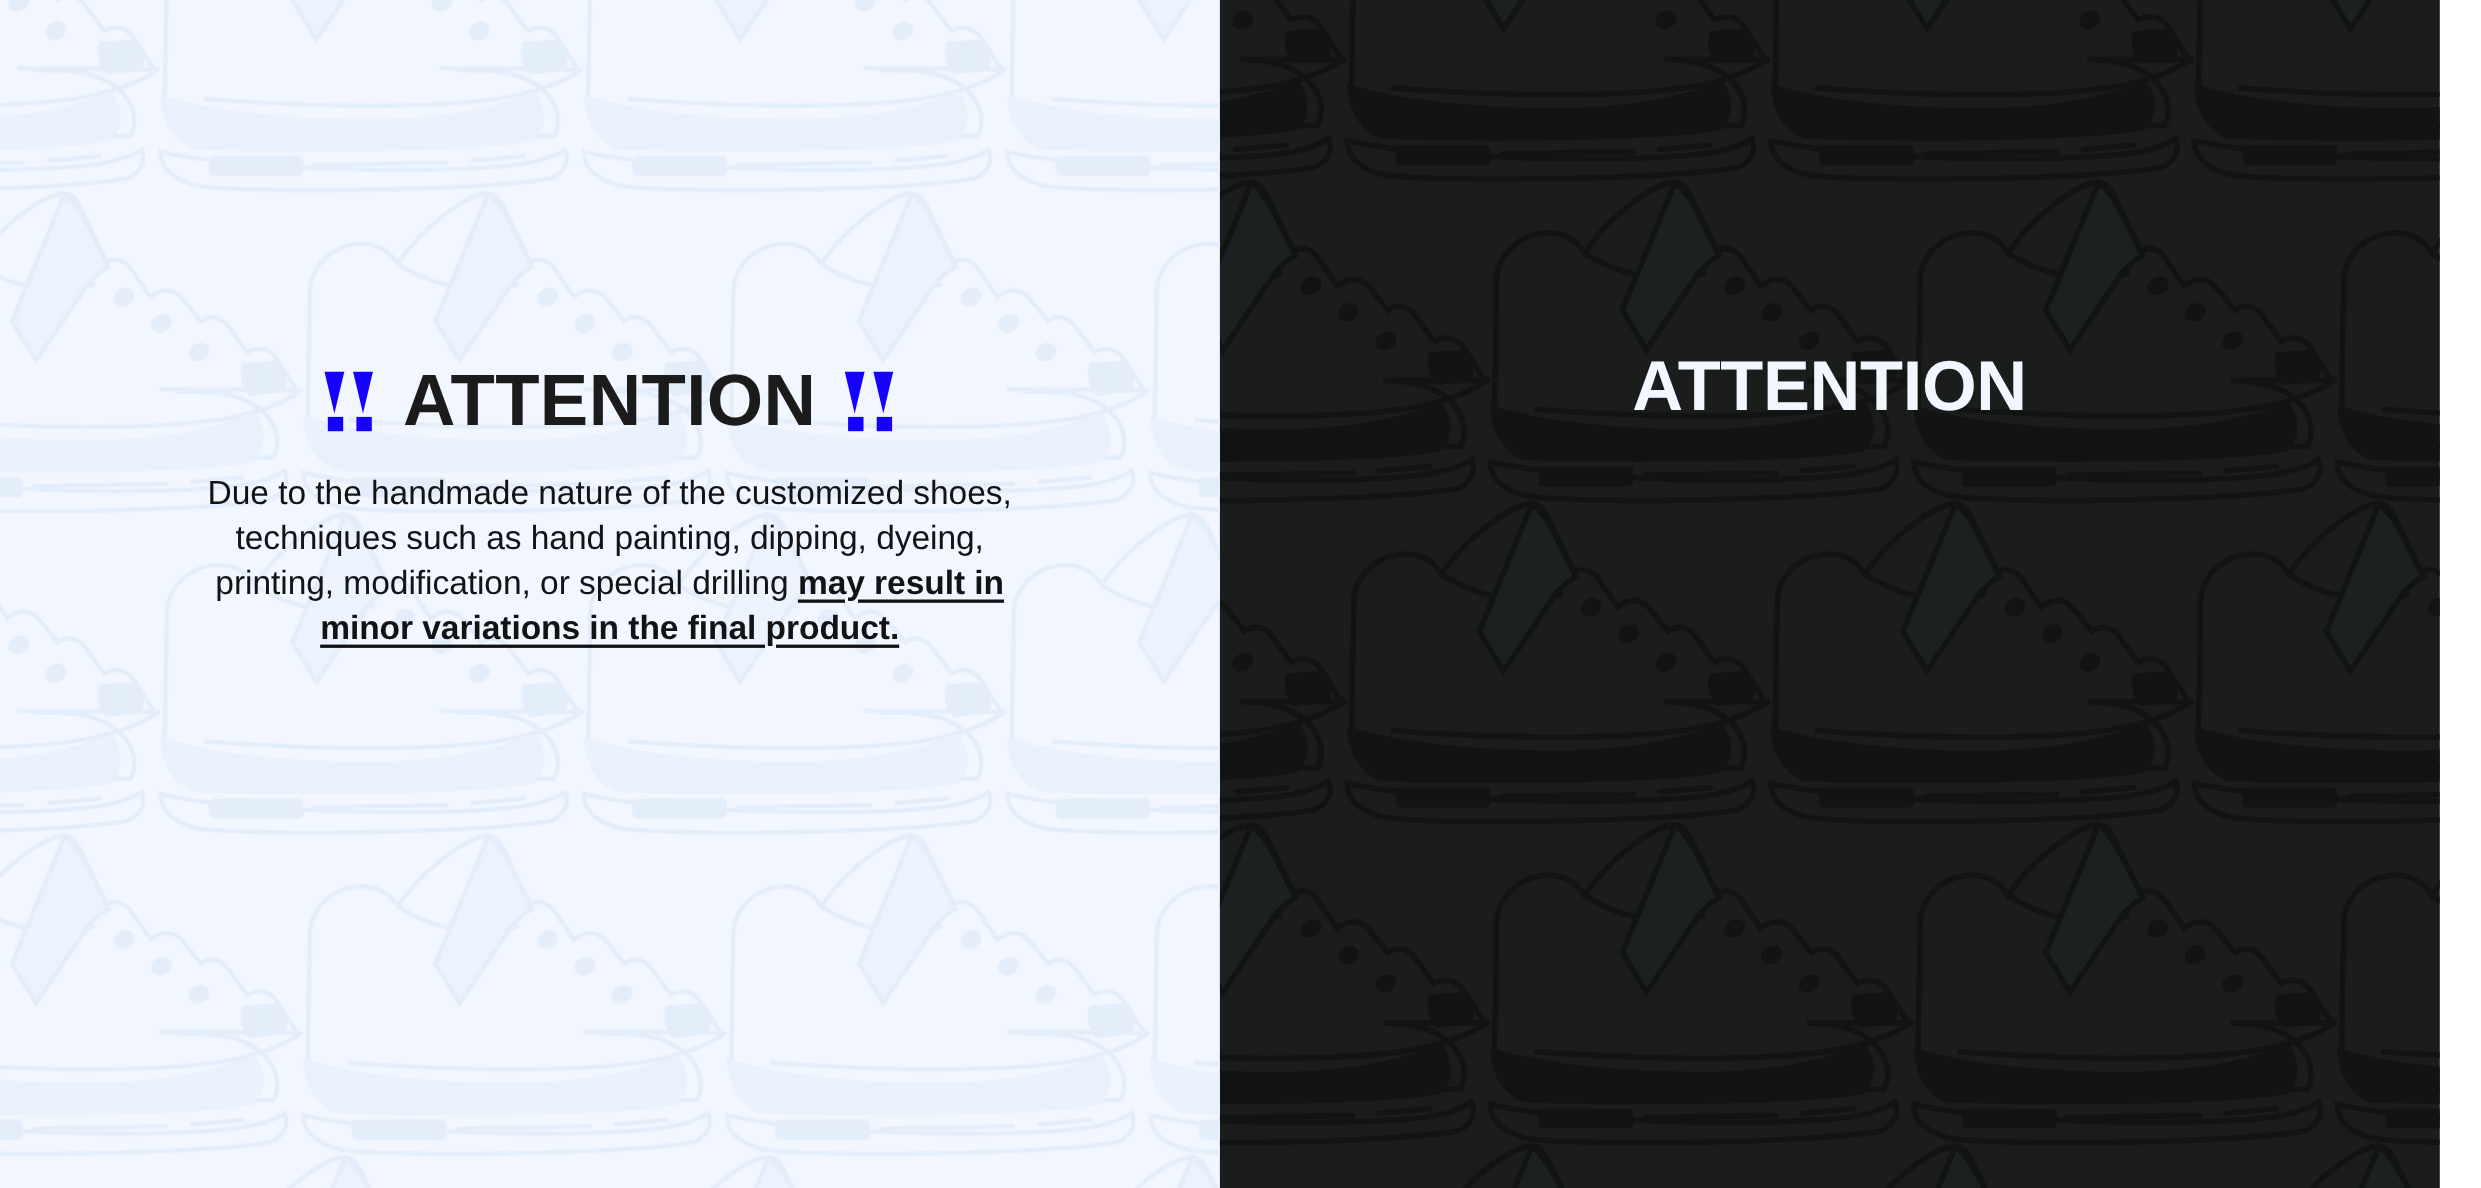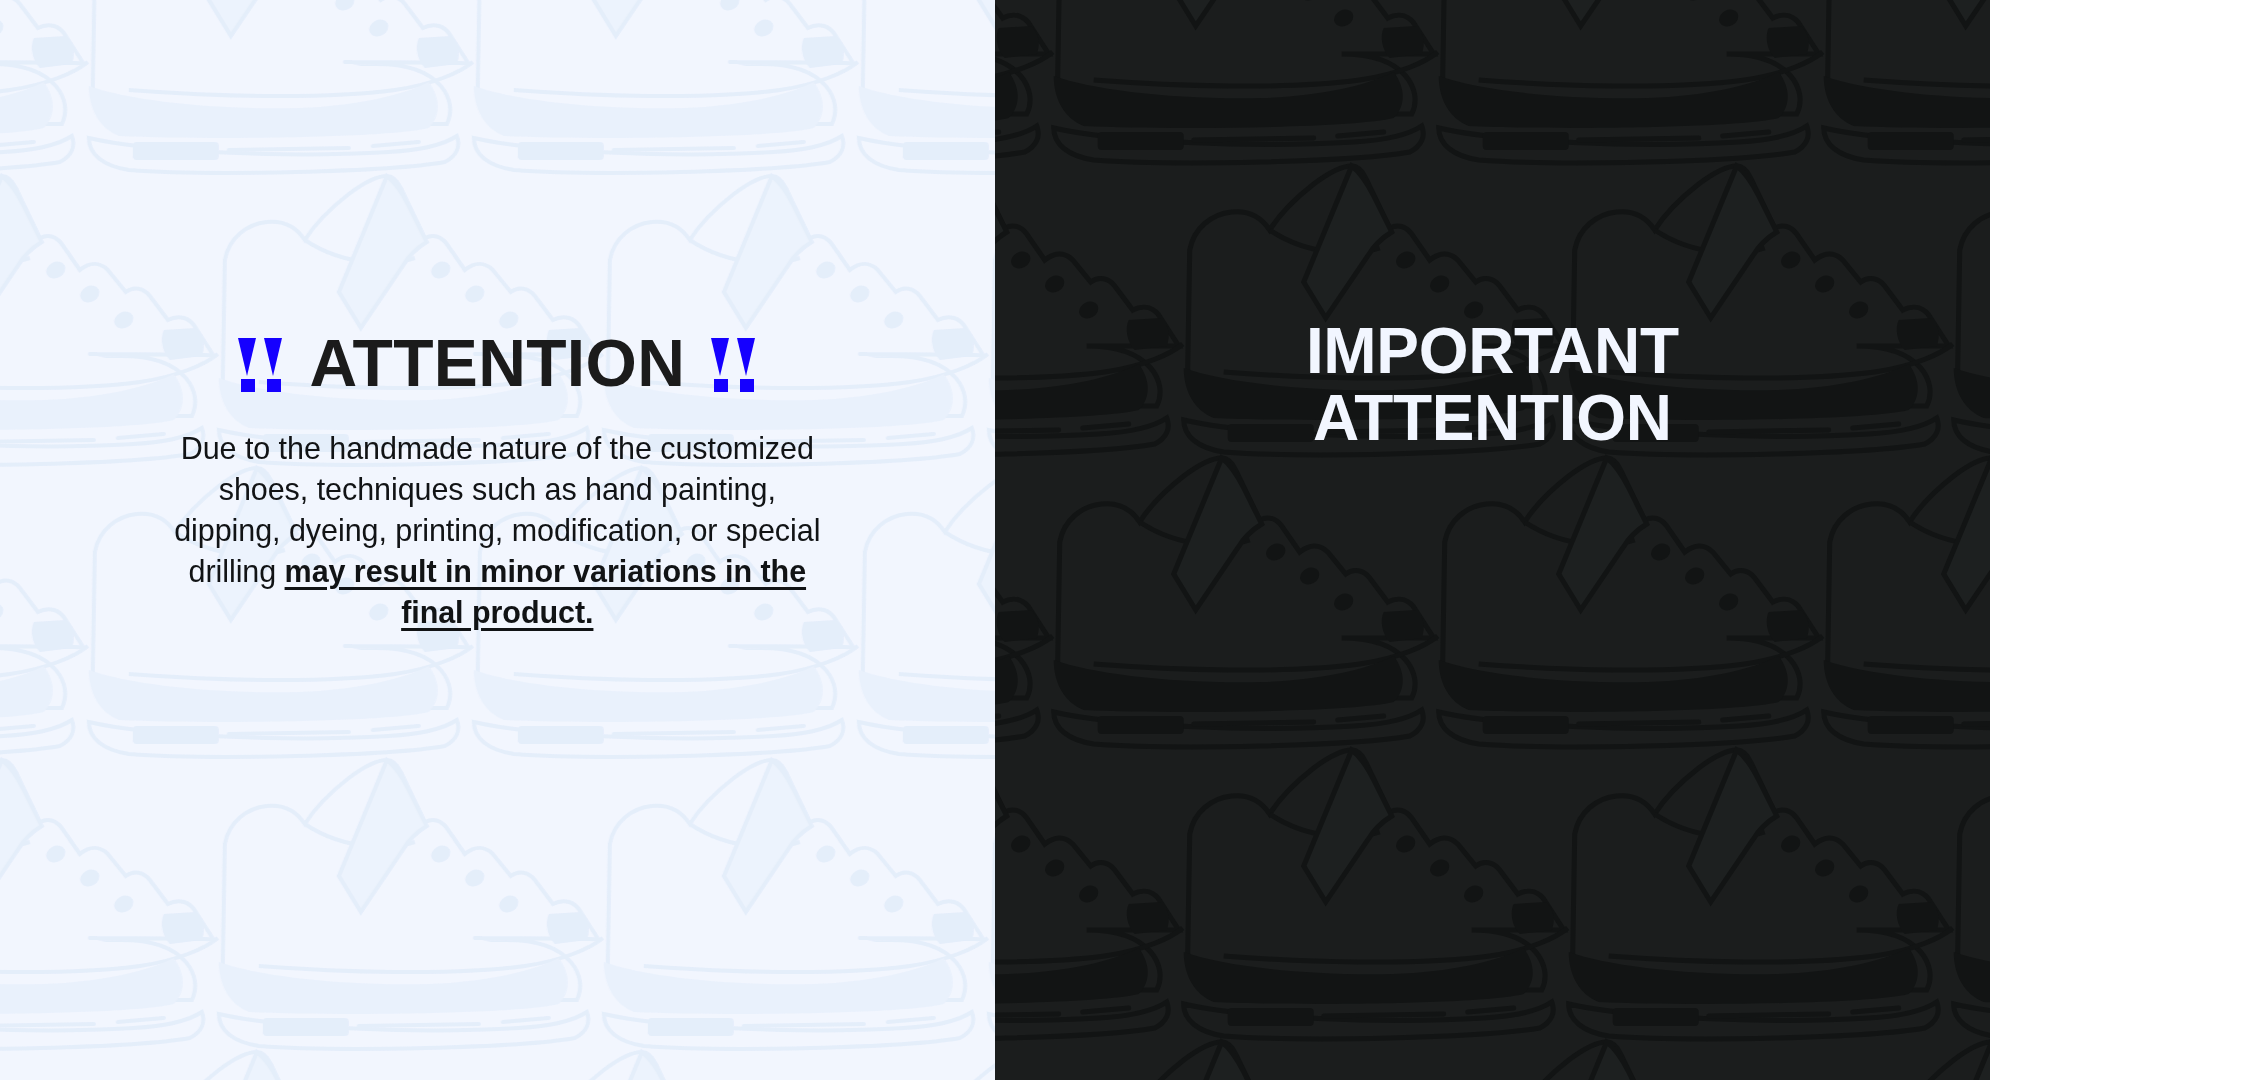--- a/index.html
+++ b/index.html
@@ -10,21 +10,21 @@
     height: 1080px;
     overflow: hidden;
     background: #ffffff;
   }
   body {
     font-family: "Liberation Sans", sans-serif;
   }
 
   .banner {
     position: relative;
-    width: 1990px;
+    width: 2218px;
     height: 1080px;
     display: flex;
     flex-direction: row;
   }
 
   
   .panel {
     position: relative;
     height: 1080px;
     overflow: hidden;
@@ -312,21 +312,20 @@
           <use href="#sneaker-dark" x="125" y="1008"></use>
           <use href="#sneaker-dark" x="510" y="1008"></use>
           <use href="#sneaker-dark" x="895" y="1008"></use>
         </g>
       </svg>
     </div>
 
     <div class="content content-right">
 
       <h1 class="headline headline-right">
-        <span class="line">IMPORTANT</span>
         <span class="line">ATTENTION</span>
       </h1>
 
 
     </div>
   </section>
 
 </div>
 
 </body></html>

